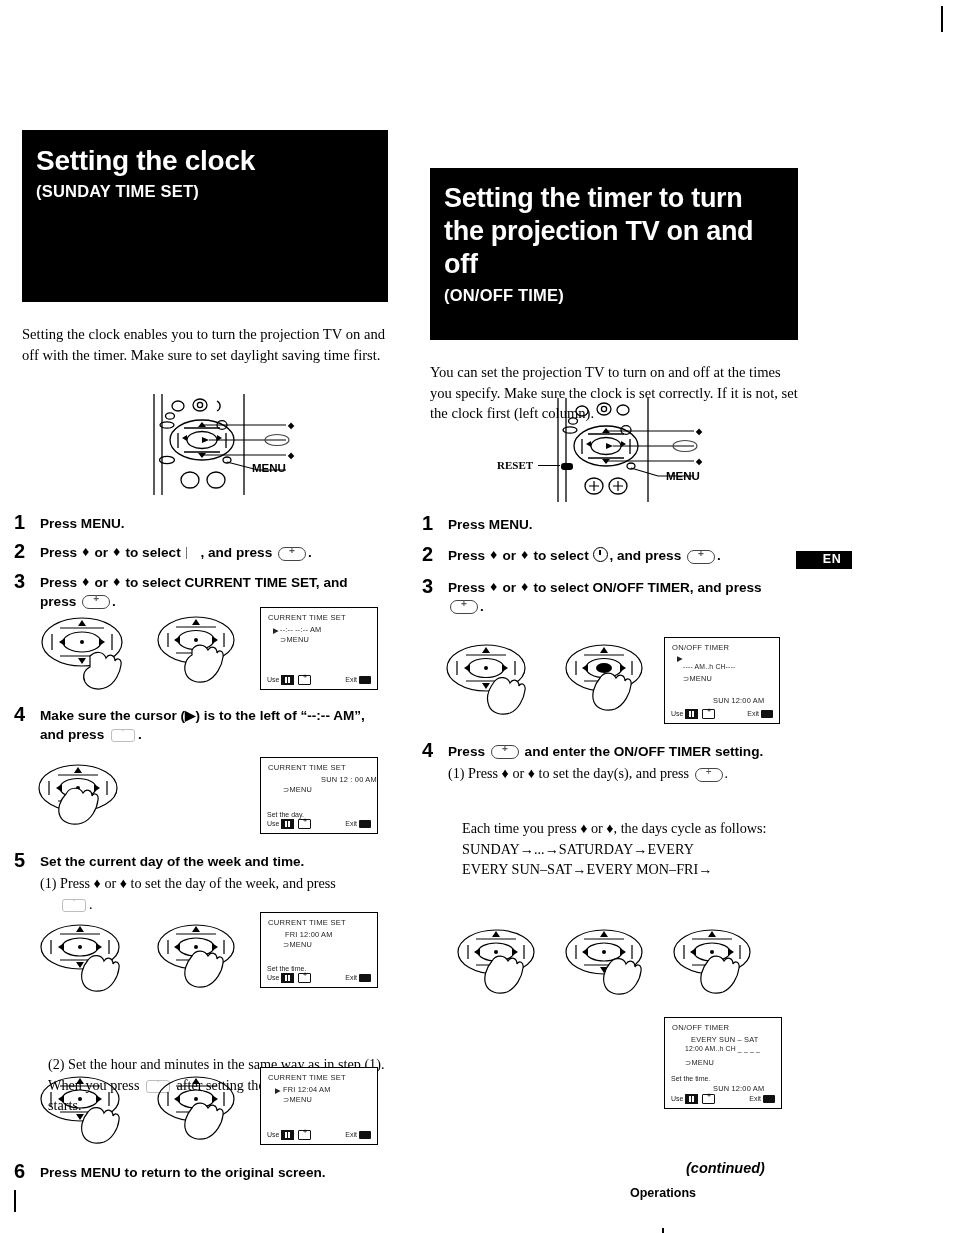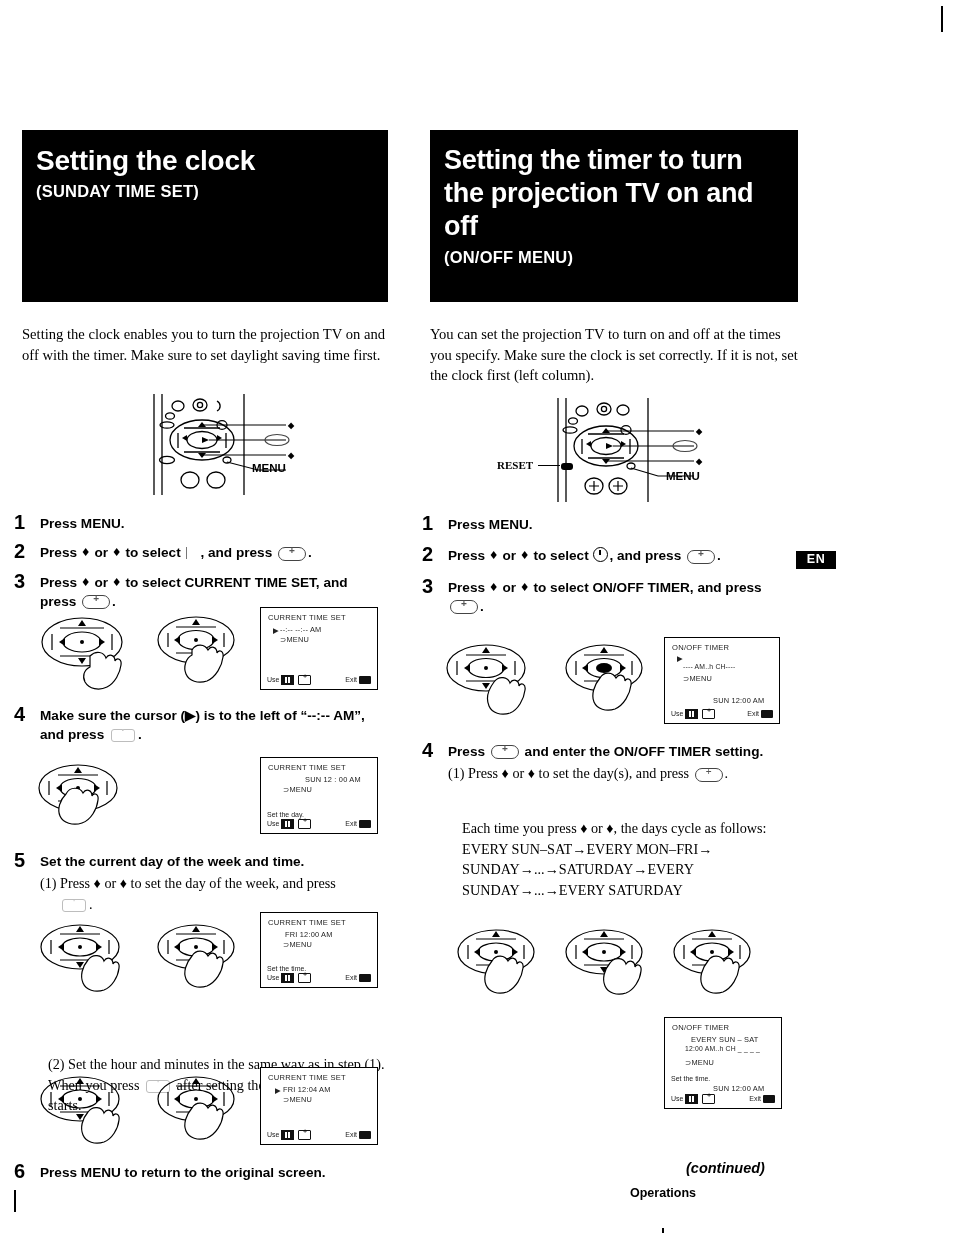--- a/index.html
+++ b/index.html
@@ -14,21 +14,21 @@
   .mark.v{width:2px;height:26px;}
 
   
   .col{position:absolute;top:130px;padding-left:8px;}
   .col-left{left:14px;width:366px;}
   .col-right{left:422px;width:368px;}
 
   
   .banner{background:#000;color:#fff;padding:14px 14px 16px 14px;box-sizing:border-box;}
   .banner-left{height:172px;}
-  .banner-right{height:172px;}
+  .banner-right{height:172px;margin-top:38px;}
   .banner h1{
     font-family:"Liberation Sans", sans-serif;
     font-weight:bold;font-size:28px;line-height:1.22;
     margin:0 0 4px 0;letter-spacing:-0.3px;
   }
   .banner .sub{
     font-family:"Liberation Sans", sans-serif;
     font-weight:bold;font-size:16.5px;letter-spacing:.2px;margin-top:2px;
   }
   .banner-right h1{font-size:27px;line-height:1.23;}
@@ -113,21 +113,21 @@
   }
   .cursor{font-size:7px;}
 
   
   .remote{position:absolute;}
 
   
   .en-tab{
     position:absolute;background:#000;color:#fff;
     font-family:"Liberation Sans", sans-serif;font-weight:bold;font-size:12.5px;
-    letter-spacing:.5px;text-align:center;line-height:17px;
+    letter-spacing:.5px;text-align:center;line-height:17px;padding-left:16px;
   }
 
   
   .continued{
     position:absolute;font-family:"Liberation Sans", sans-serif;
     font-weight:bold;font-style:italic;font-size:14.5px;
   }
   .pagefoot{position:absolute;display:flex;align-items:center;gap:28px;flex-direction:column;}
   .pagefoot .sect{font-family:"Liberation Sans",sans-serif;font-weight:bold;font-size:12.5px;}
   .pagefoot .rule{width:1.6px;height:22px;background:#000;}
@@ -264,21 +264,21 @@
 
   <div class="step" style="position:absolute;left:14px;top:706px;width:340px;padding-left:26px;margin:0;">
     <span class="num">4</span>
     <div class="head">
       <span>Make sure the cursor (▶) is to the left of “--:-- AM”, and press </span><span class="btn-faint"></span><span>.</span>
     </div>
   </div>
 
   <div class="osd" style="left:260px;top:757px;width:118px;height:77px;">
     <div class="title">CURRENT TIME SET</div>
-    <div class="l" style="left:8px;top:17px;padding-left:36px;">SUN  12 : 00 AM</div>
+    <div class="l" style="left:24px;top:17px;padding-left:36px;">SUN  12 : 00 AM</div>
     <div class="l" style="left:22px;top:27px;">⊃MENU</div>
     <div class="hint" style="bottom:15px;">Set the day.</div>
     <div class="foot">
       <span><span>Use</span><span class="ic ic-bars"></span><span class="ic ic-plus"></span></span>
       <span><span>Exit</span><span class="ic ic-exit"></span></span>
     </div>
   </div>
 
   <svg style="position:absolute;left:32px;top:760px;" width="110" height="80" viewBox="0 0 110 80">
     <g fill="none" stroke="#000" stroke-width="1.2">
@@ -404,21 +404,21 @@
   </svg>
 
   <div class="step" style="position:absolute;left:14px;top:1163px;width:366px;padding-left:26px;margin:0;">
     <span class="num">6</span>
     <div class="head">Press MENU to return to the original screen.</div>
   </div>
 
   <div class="col col-right">
     <div class="banner banner-right">
       <h1>Setting the timer to turn the projection TV on and off</h1>
-      <div class="sub">(ON/OFF MENU)</div>
+      <div class="sub">(ON/OFF TIME)</div>
     </div>
     <p class="intro">You can set the projection TV to turn on and off at the times you specify. Make sure the clock is set correctly. If it is not, set the clock first (left column).</p>
   </div>
 
   <svg class="remote" style="left:548px;top:396px;" width="170" height="108" viewBox="0 0 170 108">
     <g fill="none" stroke="#000" stroke-width="1.3">
       <line x1="10" y1="2" x2="10" y2="106"></line>
       <line x1="18" y1="2" x2="18" y2="106"></line>
       <line x1="100" y1="2" x2="100" y2="106"></line>
       <ellipse cx="34" cy="15" rx="6" ry="5"></ellipse>
@@ -535,23 +535,22 @@
     <div class="head">
       <span>Press </span><span class="btn-ov"></span><span> and enter the ON/OFF TIMER setting.</span>
     </div>
     <div class="body">
       <span>(1) Press ♦ or ♦ to set the day(s), and press </span><span class="btn-ov"></span>.
     </div>
   </div>
 
   <div class="cycle" style="position:absolute;left:422px;top:818px;width:368px;padding-left:40px;margin:0;">
     <div>Each time you press ♦ or ♦, the days cycle as follows:</div>
+    <div>SUNDAY→...→SATURDAY→EVERY</div>
     <div>EVERY SUN–SAT→EVERY MON–FRI→</div>
-    <div>SUNDAY→...→SATURDAY→EVERY</div>
-    <div>SUNDAY→...→EVERY SATURDAY</div>
   </div>
 
   <svg style="position:absolute;left:452px;top:925px;" width="104" height="80" viewBox="0 0 104 80">
     <g fill="none" stroke="#000" stroke-width="1.2">
       <ellipse cx="44" cy="27" rx="38" ry="22"></ellipse>
       <ellipse cx="44" cy="27" rx="18" ry="9"></ellipse>
       <path d="M24 14 L64 14 M24 40 L64 40 M16 20 L16 34 M72 20 L72 34"></path>
     </g>
     <g fill="#000">
       <path d="M44 6 l4 6 -8 0 z"></path>

